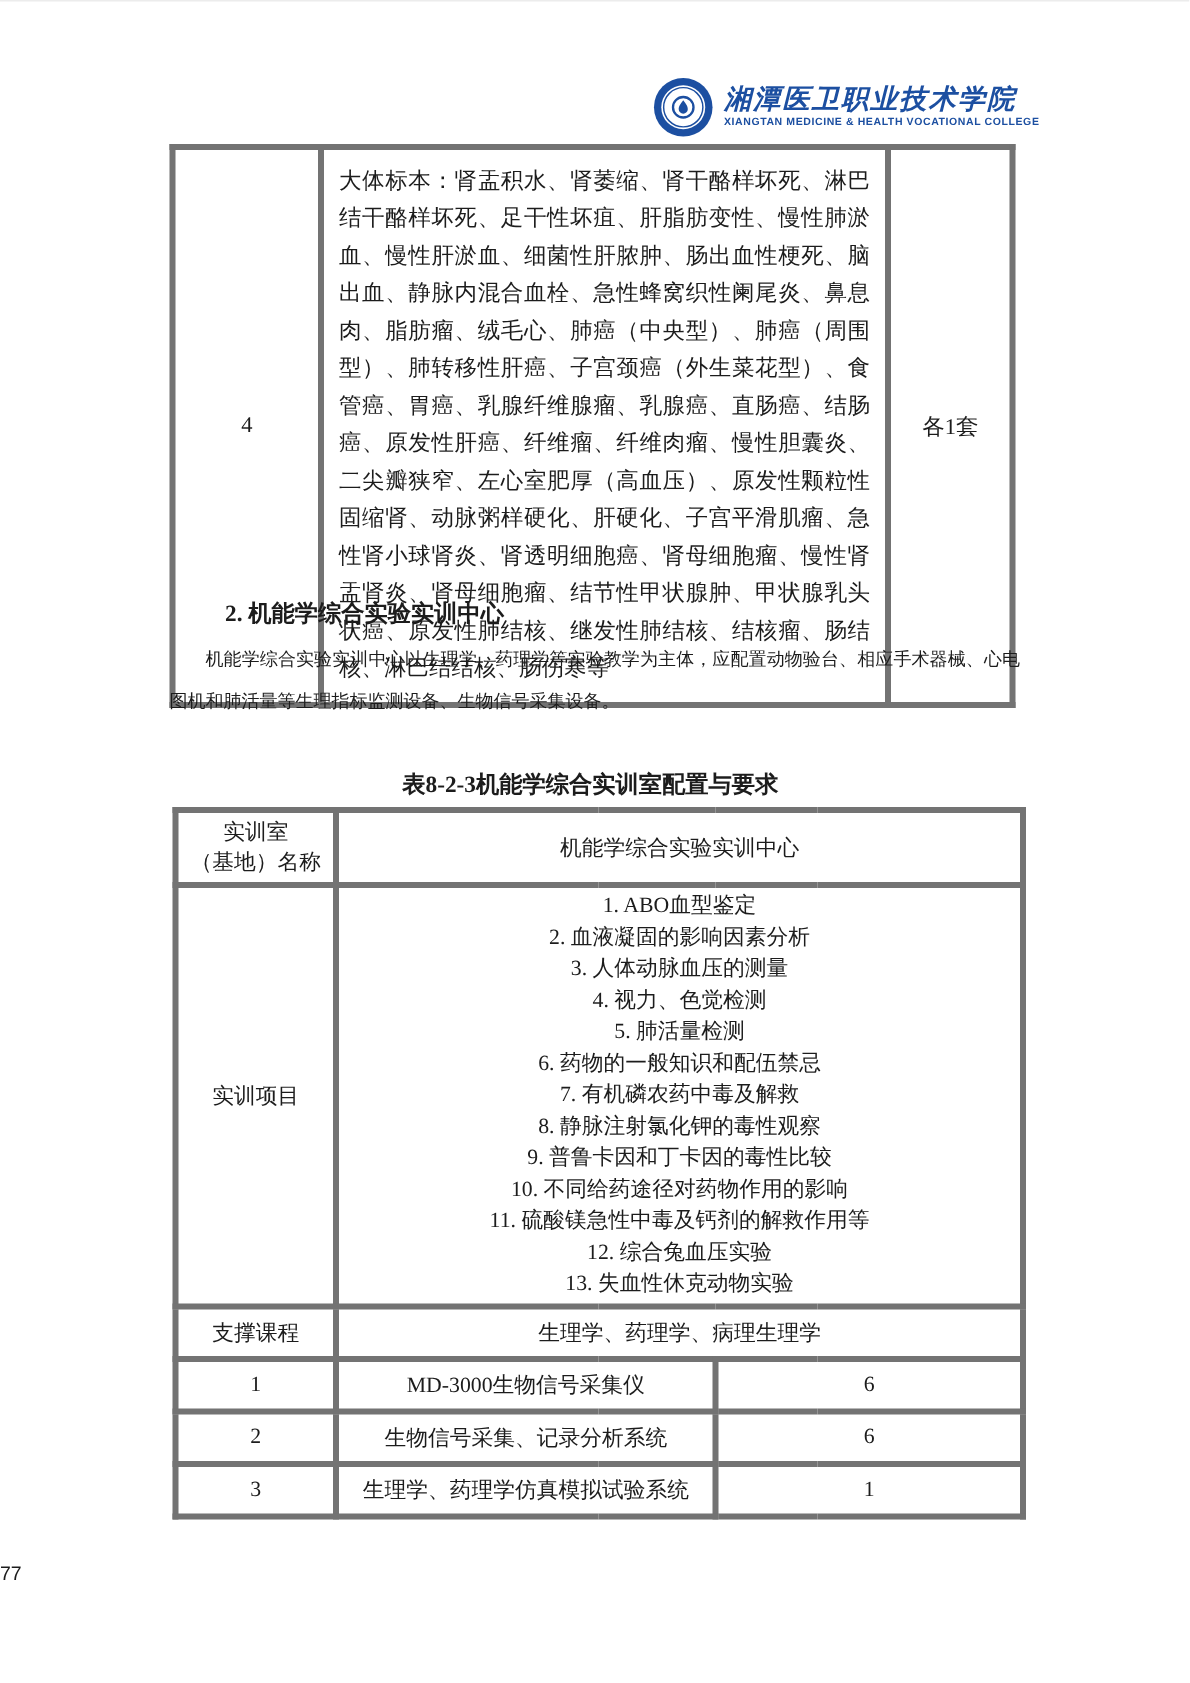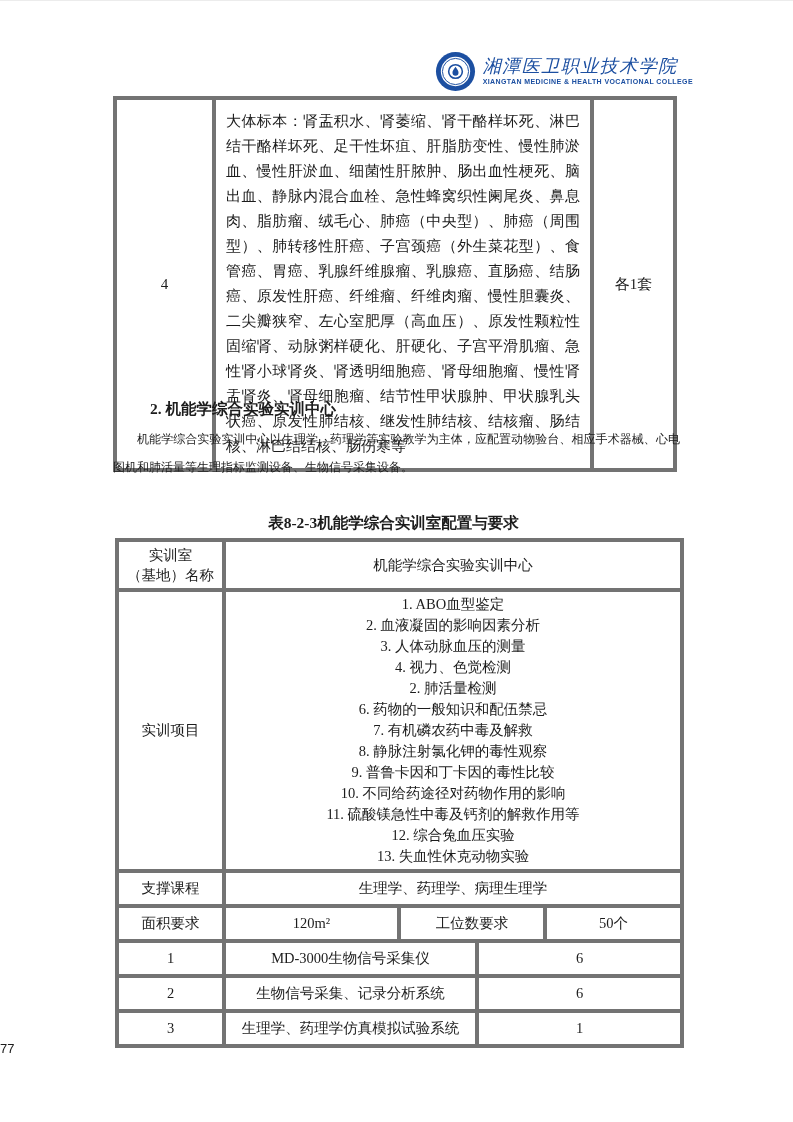--- a/index.html
+++ b/index.html
@@ -8,21 +8,21 @@
     font-family:"Liberation Serif","DejaVu Serif",serif;
     color:#1c1c1c;
   }
   .page { position:relative; width:793px; height:1122px; background:#ffffff; overflow:hidden; border-top:1px solid #ececec; }
 
   
   .logo-block { position:absolute; top:50px; right:100px; display:flex; align-items:center; gap:7px; }
   .emblem { width:41px; height:41px; flex:0 0 auto; }
   .logo-text { display:flex; flex-direction:column; line-height:1.05; }
   .college-zh {
-    font-size:18px; font-weight:normal; font-style:italic;
+    font-size:18px; font-weight:bold; font-style:italic;
     color:#1c4fa1; letter-spacing:1.5px; white-space:nowrap;
   }
   .college-en {
     font-size:7px; font-weight:bold; color:#1c4fa1;
     letter-spacing:0.4px; white-space:nowrap; margin-top:2px;
     font-family:"Liberation Sans","DejaVu Sans",sans-serif;
   }
 
   
   table { border-collapse:collapse; table-layout:fixed; }
@@ -120,40 +120,34 @@
       </td>
       <td colspan="4">机能学综合实验实训中心</td>
     </tr>
     <tr>
       <td>实训项目</td>
       <td colspan="4" class="cell-projects">
         <div class="project-line">1. ABO血型鉴定</div>
         <div class="project-line">2. 血液凝固的影响因素分析</div>
         <div class="project-line">3. 人体动脉血压的测量</div>
         <div class="project-line">4. 视力、色觉检测</div>
-        <div class="project-line">2. 肺活量检测</div>
+        <div class="project-line">5. 肺活量检测</div>
         <div class="project-line">6. 药物的一般知识和配伍禁忌</div>
         <div class="project-line">7. 有机磷农药中毒及解救</div>
         <div class="project-line">8. 静脉注射氯化钾的毒性观察</div>
         <div class="project-line">9. 普鲁卡因和丁卡因的毒性比较</div>
         <div class="project-line">10. 不同给药途径对药物作用的影响</div>
         <div class="project-line">11. 硫酸镁急性中毒及钙剂的解救作用等</div>
         <div class="project-line">12. 综合兔血压实验</div>
         <div class="project-line">13. 失血性休克动物实验</div>
       </td>
     </tr>
     <tr class="row-h">
       <td>支撑课程</td>
       <td colspan="4">生理学、药理学、病理生理学</td>
-    </tr>
-    <tr class="row-h">
-      <td>面积要求</td>
-      <td>120m²</td>
-      <td colspan="2">工位数要求</td>
-      <td>50个</td>
     </tr>
     <tr class="row-h">
       <td>1</td>
       <td colspan="2">MD-3000生物信号采集仪</td>
       <td colspan="2">6</td>
     </tr>
     <tr class="row-h">
       <td>2</td>
       <td colspan="2">生物信号采集、记录分析系统</td>
       <td colspan="2">6</td>

